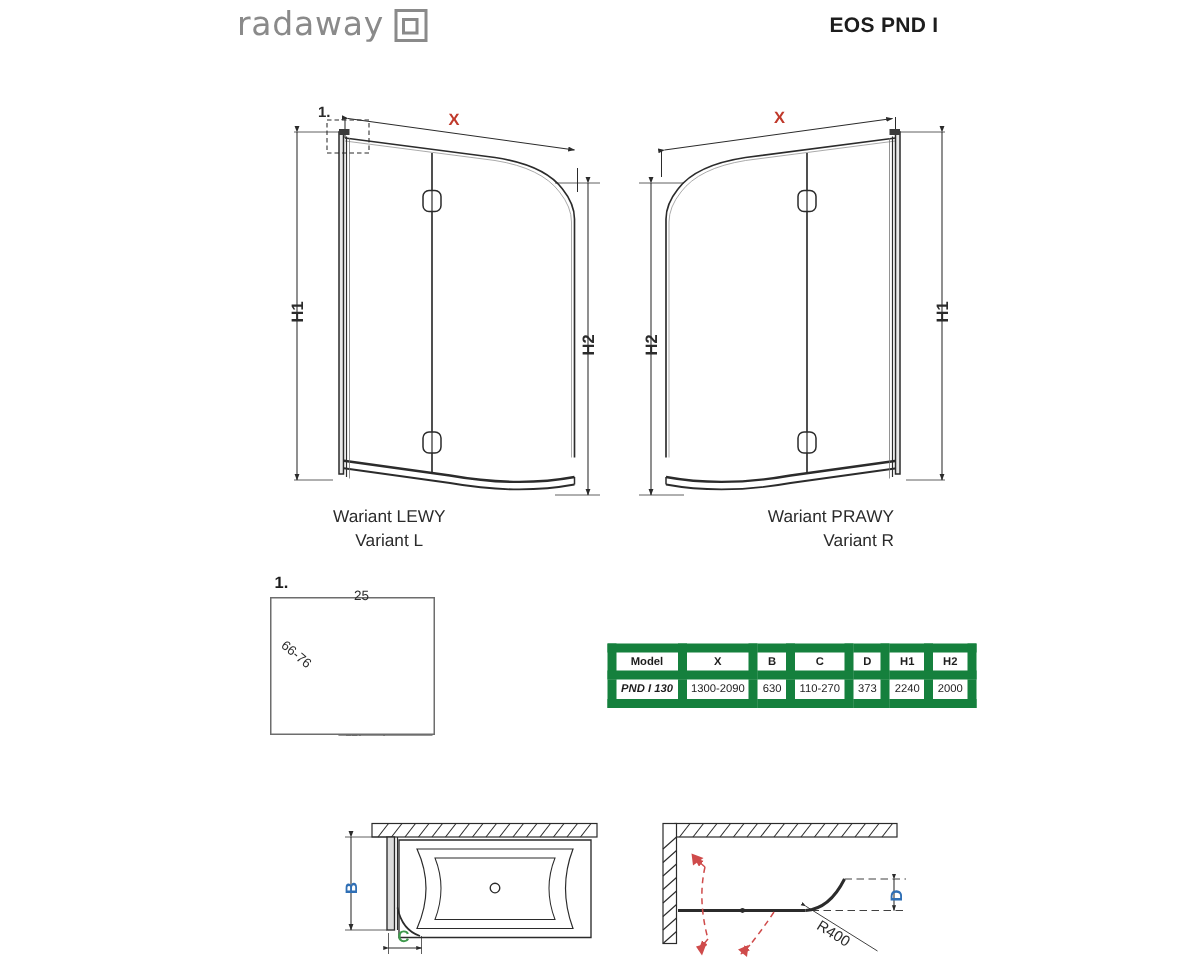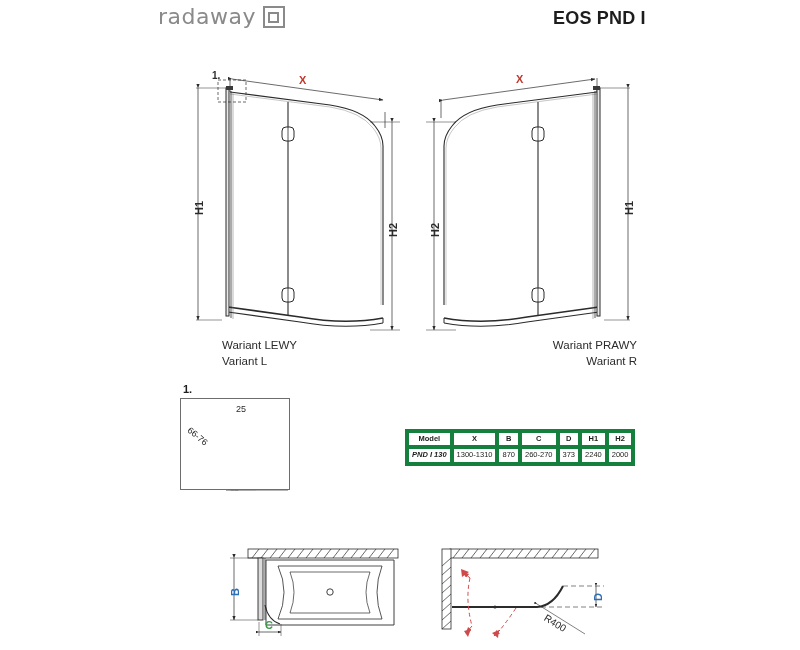--- a/index.html
+++ b/index.html
@@ -44,21 +44,21 @@
     box-sizing: border-box;
   }
   .logo-square-inner {
     width: 11px; height: 11px;
     border: 2px solid #8a8a8a;
     box-sizing: border-box;
   }
   .model-title {
     position: absolute;
     left: 553px; top: 8px;
-    font-size: 18px;
+    font-size: 14px;
     font-weight: bold;
     letter-spacing: 0.2px;
     color: #1d1d1d;
   }
   
   svg.layer {
     position: absolute;
     left: 0; top: 0;
     width: 800px; height: 650px;
     overflow: visible;
@@ -76,31 +76,32 @@
   .lbl.vert {
     transform: rotate(-90deg);
     transform-origin: left top;
   }
   .variant-cap {
     position: absolute;
     font-size: 11.5px;
     color: #2b2b2b;
     line-height: 1.35;
     white-space: nowrap;
+    text-align: center;
   }
   
   .dim-table {
     position: absolute;
     left: 405px; top: 429px;
     border-collapse: collapse;
     font-size: 7.5px;
     background: #fff;
   }
   .dim-table th, .dim-table td {
-    border: 4px solid #15803d;
+    border: 6px solid #15803d;
     padding: 2px 3px;
     text-align: center;
     line-height: 1.1;
     white-space: nowrap;
   }
   .dim-table th { font-weight: bold; color: #1d1d1d; }
   .dim-table td { color: #1d1d1d; }
   .dim-table td.model { font-weight: bold; font-style: italic; }
   .th-x { color: #c0392b; }
   .th-b { color: #2f6fb5; }
@@ -372,28 +373,28 @@
   <div class="lbl bold" style="left:212px; top:70px; font-size:10px;">1.</div>
 
   <div class="lbl red" style="left:516px; top:73px;">X</div>
   <div class="lbl bold vert" style="left:429px; top:237px;">H2</div>
   <div class="lbl bold vert" style="left:623px; top:215px;">H1</div>
 
   <div class="variant-cap" style="left:222px; top:338px;">
     <div>Wariant LEWY</div>
     <div>Variant L</div>
   </div>
-  <div class="variant-cap" style="left:525px; top:338px; text-align:right; width:112px;">
+  <div class="variant-cap" style="left:484px; top:338px; text-align:right; width:112px;">
     <div>Wariant PRAWY</div>
-    <div>Wariant R</div>
+    <div>Variant R</div>
   </div>
 
   <div class="detail-num">1.</div>
   <div class="detail-box"></div>
-  <div class="rot-label" style="left:236px; top:404px;">25</div>
+  <div class="rot-label" style="left:236px; top:392px;">25</div>
   <div class="rot-label" style="left:192px; top:425px; transform:rotate(40deg); transform-origin:left top;">66-76</div>
 
   <div class="lbl bold vert" style="left:229px; top:596px; color:#2f6fb5;">B</div>
   <div class="lbl bold" style="left:265px; top:619px; color:#3f9a4d;">C</div>
 
   <div class="lbl bold vert" style="left:592px; top:601px; color:#2f6fb5;">D</div>
   <div class="lbl" style="left:548px; top:612px; font-size:10px; transform:rotate(32deg); transform-origin:left top;">R400</div>
 
   <table class="dim-table">
     <thead>
@@ -403,23 +404,23 @@
         <th class="th-b">B</th>
         <th class="th-c">C</th>
         <th class="th-d">D</th>
         <th>H1</th>
         <th>H2</th>
       </tr>
     </thead>
     <tbody>
       <tr>
         <td class="model">PND I 130</td>
-        <td>1300-1310</td>
-        <td>870</td>
-        <td>260-270</td>
+        <td>1300-2090</td>
+        <td>630</td>
+        <td>110-270</td>
         <td>373</td>
         <td>2240</td>
         <td>2000</td>
       </tr>
     </tbody>
   </table>
 
 </div>
 
 </body></html>

